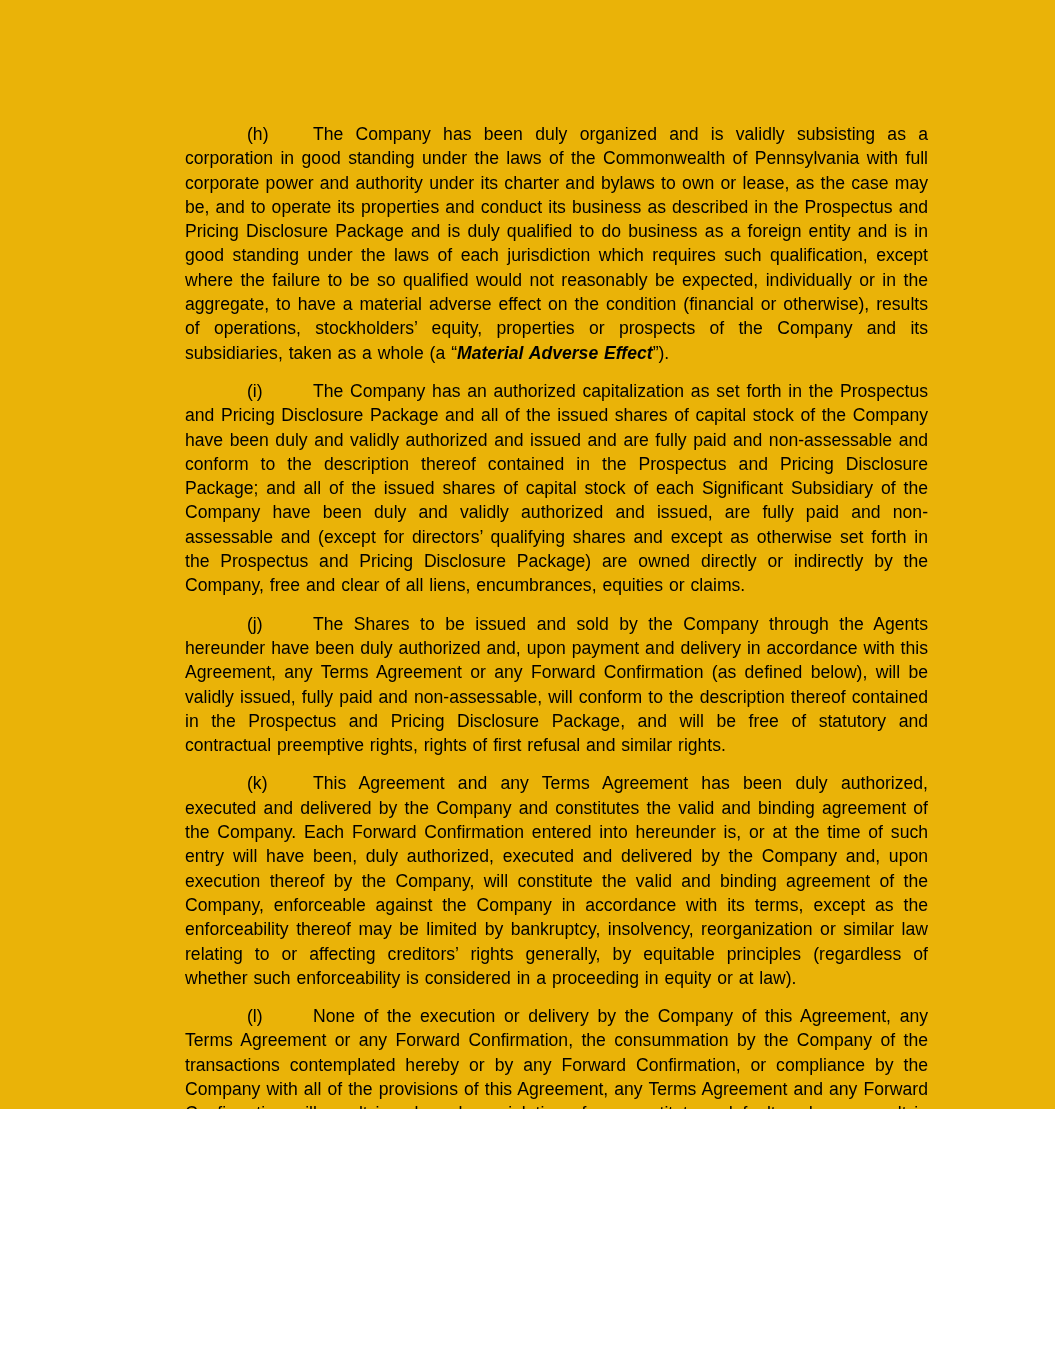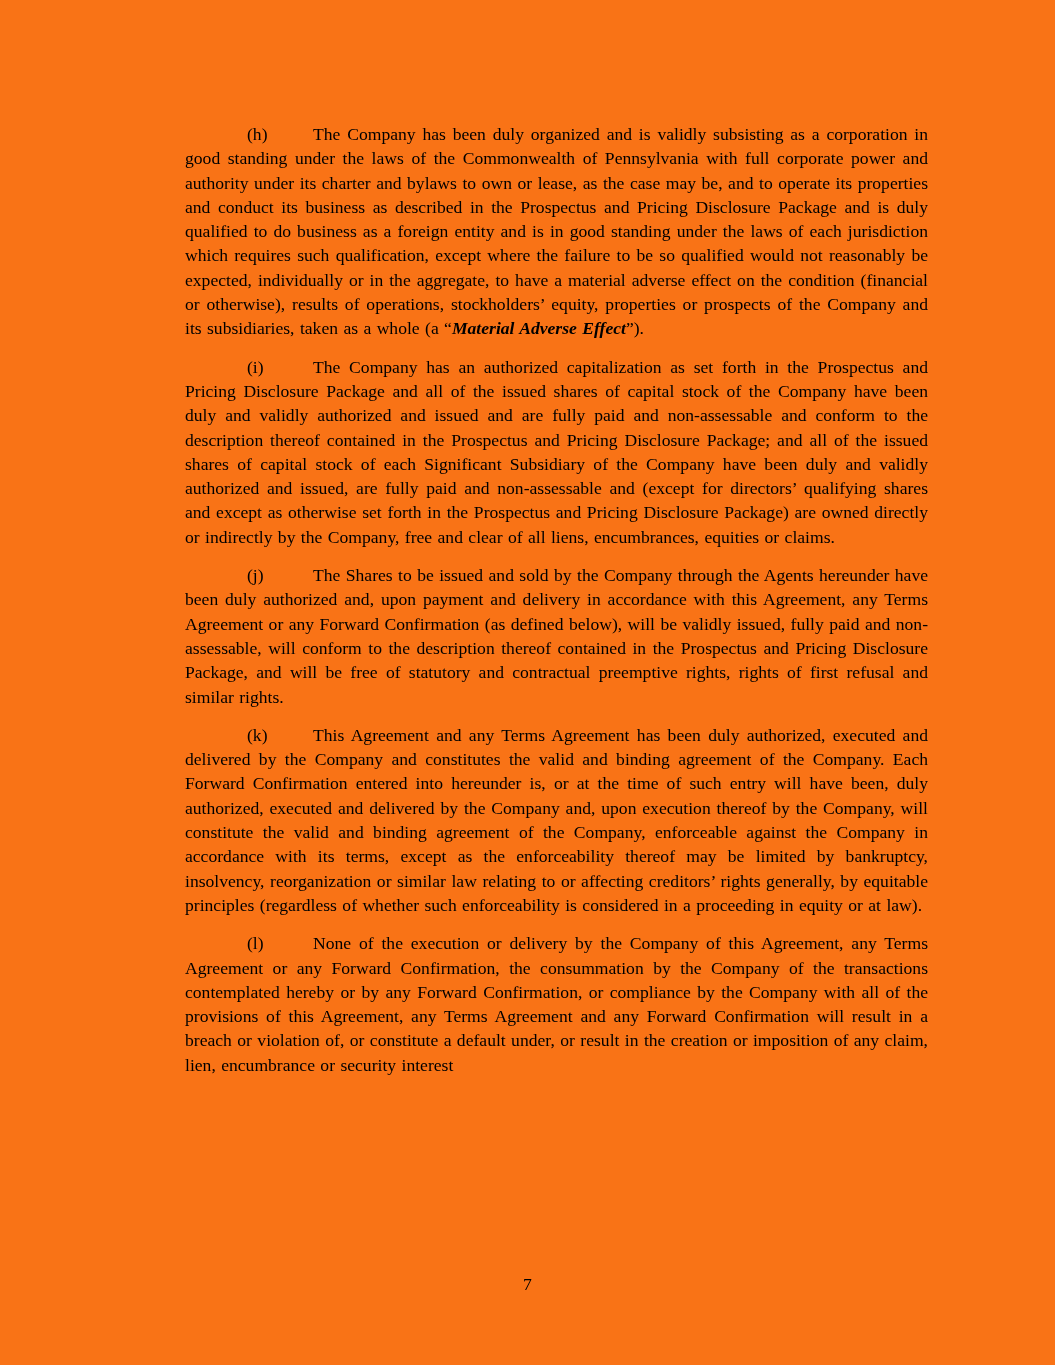--- a/index.html
+++ b/index.html
@@ -3,24 +3,24 @@
 <meta charset="utf-8">
 <style>
   html, body {
     margin: 0;
     padding: 0;
     background: #ffffff;
   }
   .page {
     position: relative;
     width: 1055px;
-    height: 1365px;
-    background: #f97316;
+    height: 1109px;
+    background: #eab308;
     color: #000000;
-    font-family: Liberation Serif, serif;
+    font-family: Liberation Sans, sans-serif;
     overflow: hidden;
   }
   .content {
     position: absolute;
     left: 185px;
     top: 122px;
     width: 743px;
   }
   .para {
     margin: 0 0 14px 0;

